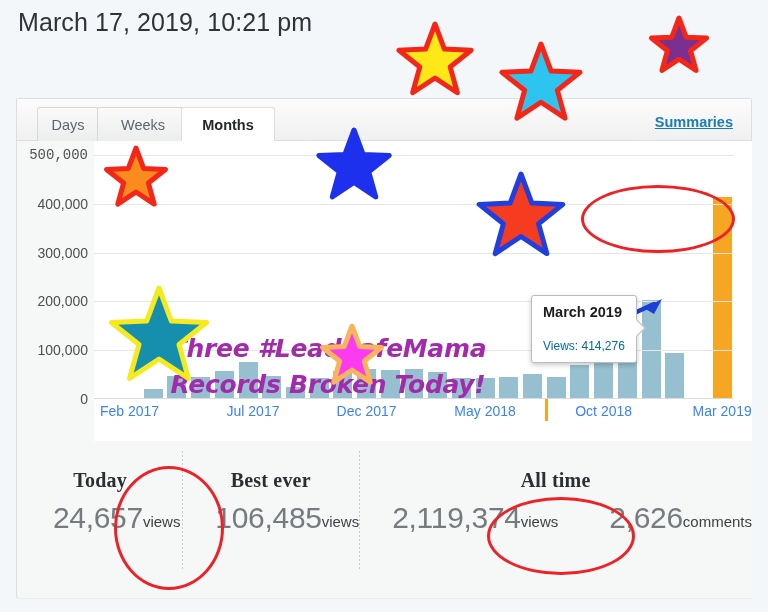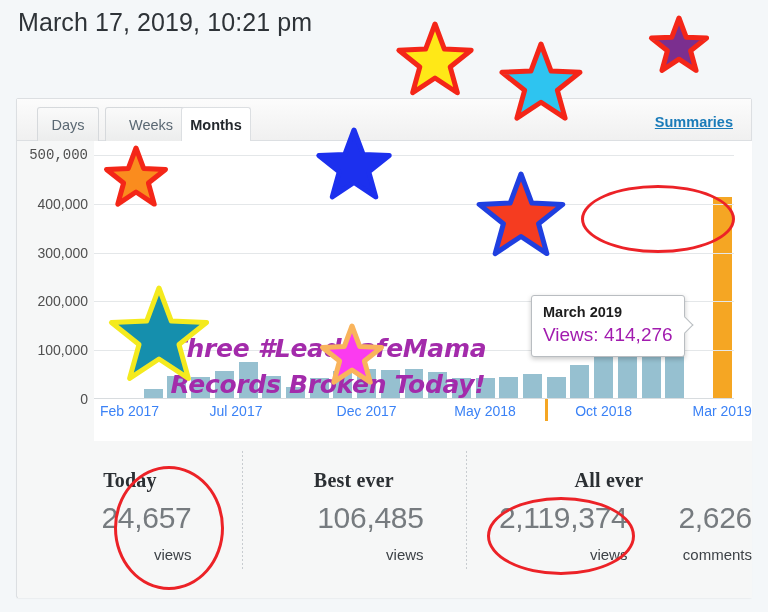--- a/index.html
+++ b/index.html
@@ -42,22 +42,22 @@
     background: linear-gradient(#fafafa,#eceded);
     border: 1px solid #d6d9dc; border-bottom: none;
     border-radius: 3px 3px 0 0;
     padding: 0 12px; cursor: pointer;
   }
   .tab.active {
     background: #ffffff; color: #23282d; font-weight: bold;
     border-color: #dcdfe2; height: 35px;
   }
   #tab-days  { left: 20px;  width: 62px; }
-  #tab-weeks { left: 88px;  width: 92px; }
-  #tab-months{ left: 164px; width: 70px; }
+  #tab-weeks { left: 80px;  width: 92px; }
+  #tab-months{ left: 164px; width: 94px; }
 
   .summaries-link {
     position: absolute; right: 18px; top: 15px;
     font-size: 14.5px; font-weight: bold; color: #1a7bb9;
     text-decoration: underline; cursor: pointer; margin-left: 27px;
   }
 
   
   .chart-area {
     position: absolute; left: 1px; top: 42px;
@@ -104,21 +104,21 @@
     position: absolute;
     background: #fff;
     border: 1px solid #b9bdc1;
     border-radius: 3px;
     box-shadow: 0 2px 5px rgba(0,0,0,0.22);
     padding: 7px 11px 8px 11px;
     white-space: nowrap;
     z-index: 30;
   }
   .tt-title { font-size: 14.5px; color: #1d1d1d; font-weight: bold; line-height: 1.25; }
-  .tt-sub   { font-size: 19px; color: #a21caf; line-height: 1.35; margin-top:1px; }
+  .tt-sub   { font-size: 12px; color: #0369a1; line-height: 1.35; margin-top:17px; }
   .tooltip .tail {
     position: absolute; right: -7px; top: 50%; margin-top: -7px;
     width: 12px; height: 12px; background: #fff;
     border-right: 1px solid #b9bdc1; border-top: 1px solid #b9bdc1;
     transform: rotate(45deg);
   }
   .tt-stem {
     position:absolute; width:3px; height:22px; background:#f5a623;
   }
 
@@ -151,21 +151,21 @@
     content: ""; position: absolute; left: 0; top: 10px;
     width: 1px; height: 120px;
     background: repeating-linear-gradient(#c8ccd0 0 2px, transparent 2px 4px);
   }
   .sum-label {
     font-family: "Liberation Serif", serif;
     font-size: 20px; color: #2b2f33; font-weight: bold;
     letter-spacing: 0.2px;
   }
   .sum-values { display: flex; gap: 18px; margin-top: 9px; }
-  .sum-metric { display: flex; flex-direction: column; align-items: flex-end; margin-left: 33px; }
+  .sum-metric { display: flex; flex-direction: row; align-items: flex-start; margin-left: 33px; }
   .sum-num {
     font-size: 30px; color: #767b7f; font-weight: 300;
     letter-spacing: -0.3px; line-height: 1.1;
   }
   .sum-unit { font-size: 15px; color: #3d4247; margin-top: 12px; }
 
   
   .red-ellipse {
     position: absolute; border: 3.5px solid #ec2227;
     border-radius: 50%; background: transparent;
@@ -234,21 +234,21 @@
           <div class="bar highlight" title="Mar 2019: 414,276" style="left: 618.667px; width: 18.963px; height: 202.167px;"></div>
           <div class="axis-base"></div>
           <div class="gridline" style="top: 195.2px;"></div>
           <div class="gridline" style="top: 146.4px;"></div>
           <div class="gridline" style="top: 97.6px;"></div>
           <div class="gridline" style="top: 48.8px;"></div>
           <div class="gridline" style="top: 0px;"></div>
         </div>
       <div class="xlabels" id="xlabels">
           <div class="xlabel" style="left: 35.5556px;">Feb 2017</div>
-          <div class="xlabel" style="left: 142px;">Jul 2017</div>
+          <div class="xlabel" style="left: 159px;">Jul 2017</div>
           <div class="xlabel" style="left: 272.593px;">Dec 2017</div>
           <div class="xlabel" style="left: 391.111px;">May 2018</div>
           <div class="xlabel" style="left: 509.63px;">Oct 2018</div>
           <div class="xlabel" style="left: 628.148px;">Mar 2019</div>
         </div>
 
       <div class="annotation">
         <div>Three #LeadSafeMama</div>
         <div>Records Broken Today!</div>
       </div>
@@ -275,21 +275,21 @@
       <div class="summary-col">
         <div class="sum-label">Best ever</div>
         <div class="sum-values">
           <div class="sum-metric">
             <div class="sum-num">106,485</div>
             <div class="sum-unit">views</div>
           </div>
         </div>
       </div>
       <div class="summary-col">
-        <div class="sum-label">All ever</div>
+        <div class="sum-label">All time</div>
         <div class="sum-values">
           <div class="sum-metric">
             <div class="sum-num">2,119,374</div>
             <div class="sum-unit">views</div>
           </div>
           <div class="sum-metric">
             <div class="sum-num">2,626</div>
             <div class="sum-unit">comments</div>
           </div>
         </div>

